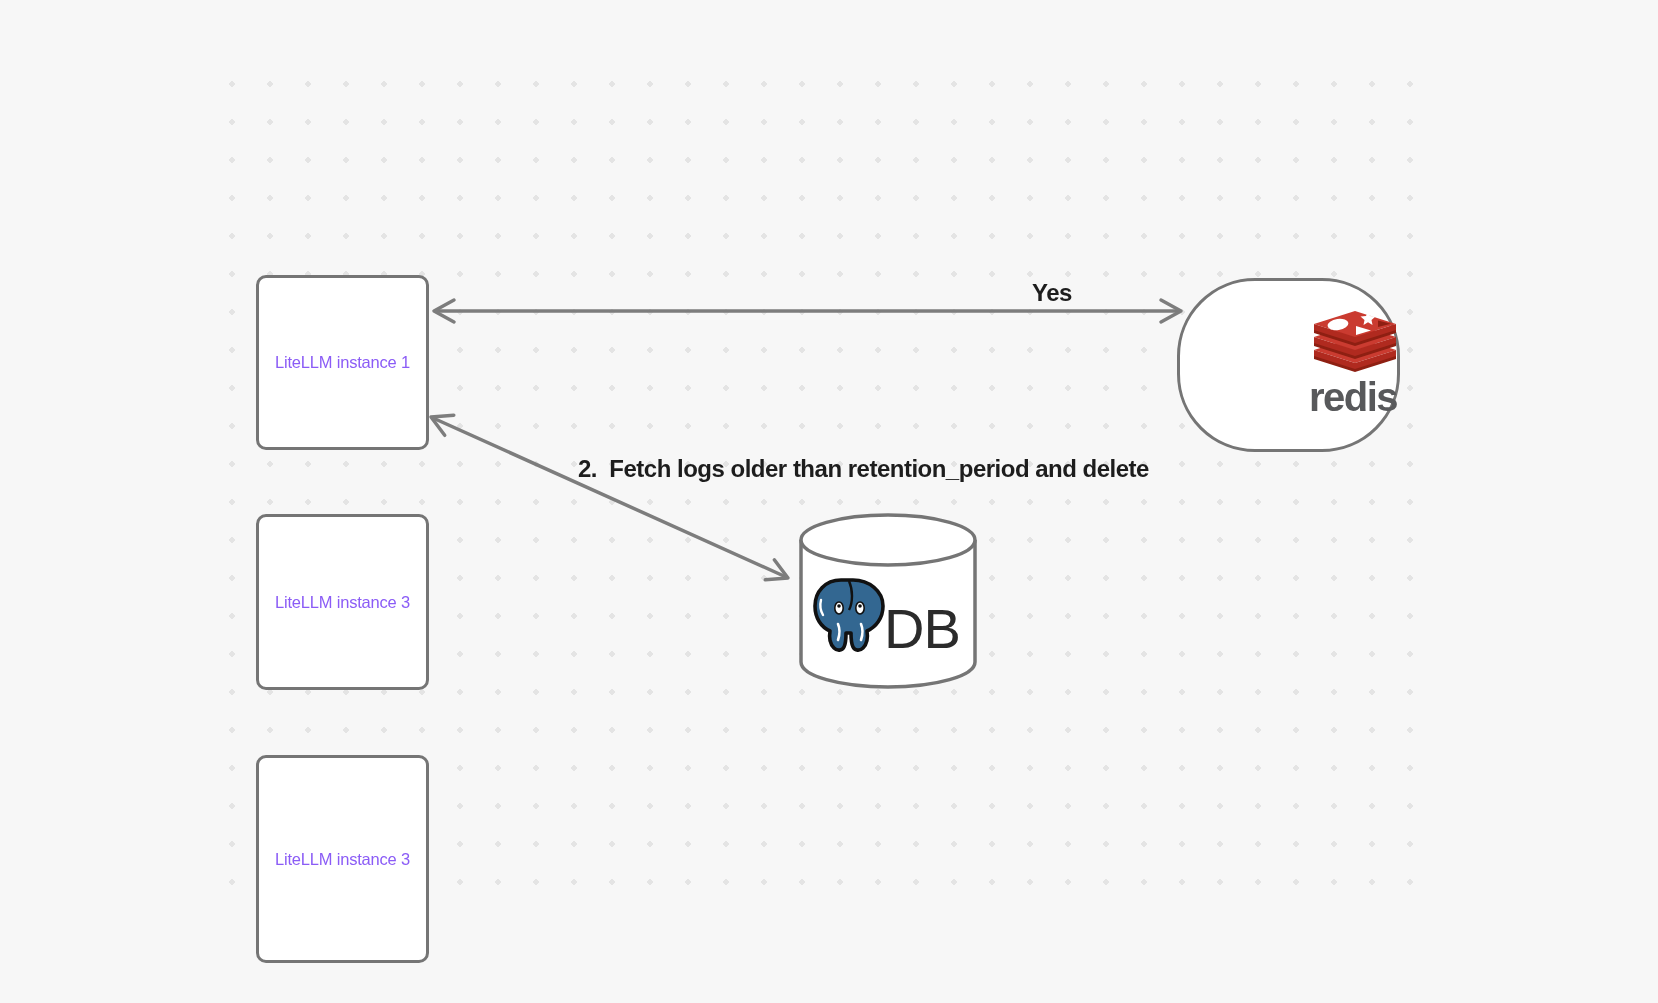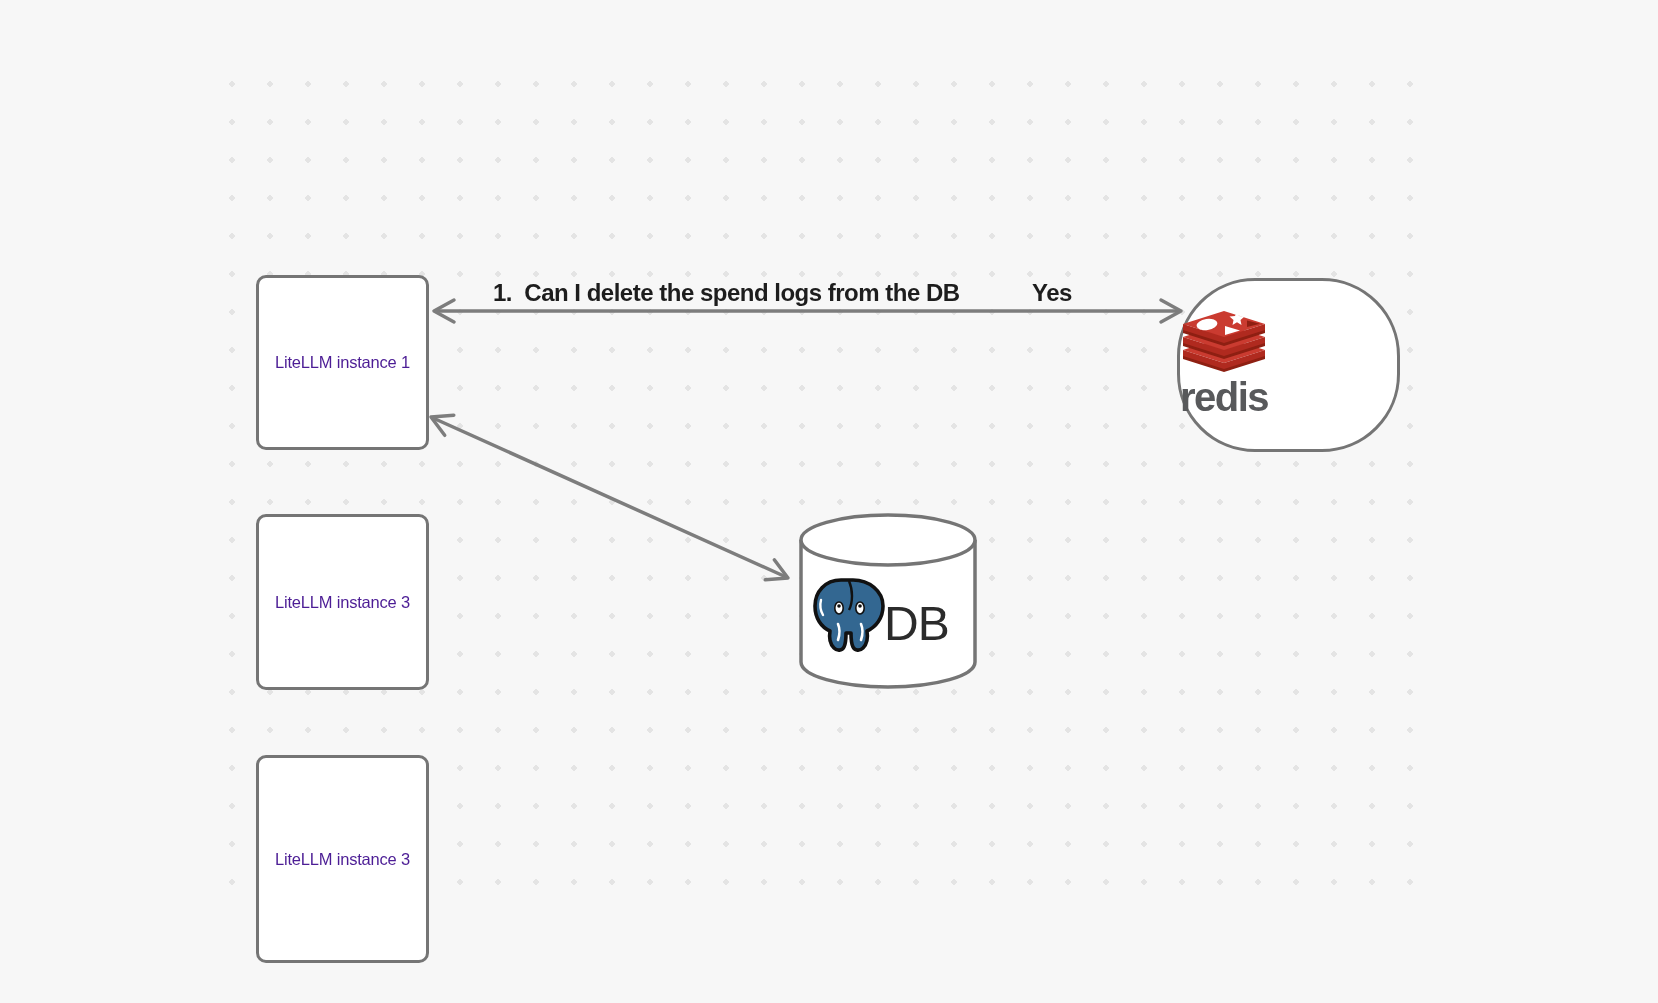--- a/index.html
+++ b/index.html
@@ -16,39 +16,39 @@
     background-size:38px 38px;
   }
   .connector-svg{position:absolute;left:0;top:0;width:1658px;height:1003px;}
   .node-box{
     position:absolute;left:256px;width:173px;
     background:#ffffff;border:3.5px solid #757575;border-radius:10px;
     display:flex;align-items:center;justify-content:center;
     box-sizing:border-box;
   }
   .node-box span{
-    font-size:16.5px;color:#4c1d95;letter-spacing:-0.2px;white-space:pre;
+    font-size:16.5px;color:#8b5cf6;letter-spacing:-0.2px;white-space:pre;
   }
   .redis-node{
     position:absolute;left:1177px;top:278px;width:223px;height:174px;
     background:#ffffff;border:3.5px solid #757575;border-radius:78px;
     box-sizing:border-box;
-    display:flex;flex-direction:column;align-items:flex-start;
+    display:flex;flex-direction:column;align-items:flex-end;
   }
   .redis-node svg{margin-top:30px;}
   .redis-wordmark{
     font-size:40px;font-weight:700;color:#58595b;letter-spacing:-1.5px;
     line-height:40px;margin-top:0px;
   }
   .db-node{position:absolute;left:798px;top:512px;width:181px;height:178px;}
   .db-node .cyl{position:absolute;left:0;top:0;}
   .db-node .pg{position:absolute;left:13px;top:64px;}
   .db-label{
     position:absolute;left:86px;top:86px;
-    font-size:48px;font-weight:500;color:#2b2b2b;letter-spacing:-1px;line-height:1.1;text-align:center;
+    font-size:56px;font-weight:500;color:#2b2b2b;letter-spacing:-1px;line-height:1.1;text-align:center;
   }
   .conn-label{
     position:absolute;font-size:24px;font-weight:700;color:#1d1d1d;
     letter-spacing:-0.5px;white-space:pre;line-height:29px;
   }
   .lbl-1{left:493px;top:278px;}
   .lbl-yes{left:1032px;top:278px;}
   .lbl-2{left:578px;top:454px;}
 </style>
 </head>
@@ -129,16 +129,16 @@
       <ellipse cx="49" cy="32" rx="4.2" ry="6" fill="#ffffff" stroke="#111111" stroke-width="1.6"></ellipse>
       <circle cx="49" cy="30" r="1.8" fill="#111111"></circle>
 
       <path d="M27,48 q3,7 0,16" fill="none" stroke="#ffffff" stroke-width="2.6" stroke-linecap="round"></path>
       <path d="M50,48 q3,7 0,16" fill="none" stroke="#ffffff" stroke-width="2.6" stroke-linecap="round"></path>
       <path d="M10,24 q-2,8 2,15" fill="none" stroke="#ffffff" stroke-width="2.4" stroke-linecap="round"></path>
     </svg>
     <div class="db-label">DB</div>
   </div>
 
-  <div class="conn-label lbl-1">1.  Can I delete the spend logs from the DB</div>
   <div class="conn-label lbl-yes">Yes</div>
+  <div class="conn-label lbl-2">2.  Fetch logs older than retention_period and delete</div>
 
 </div>
 
 </body></html>

